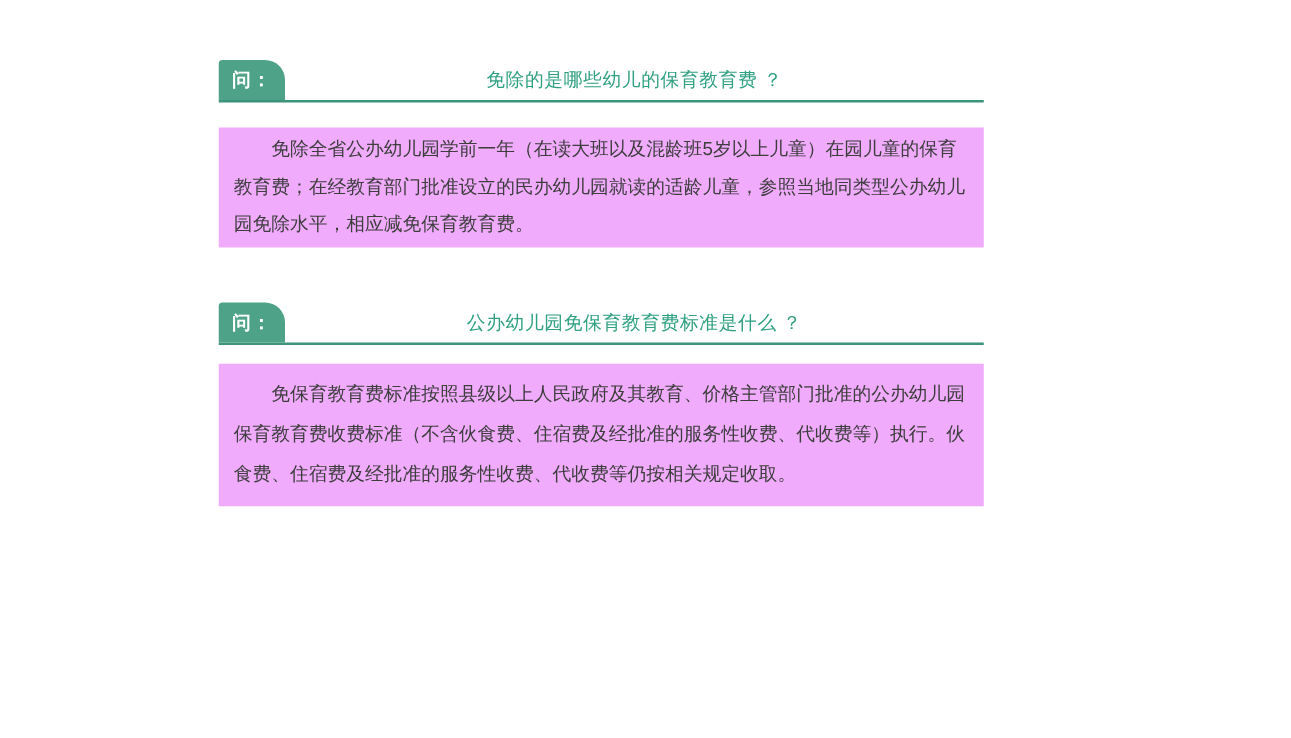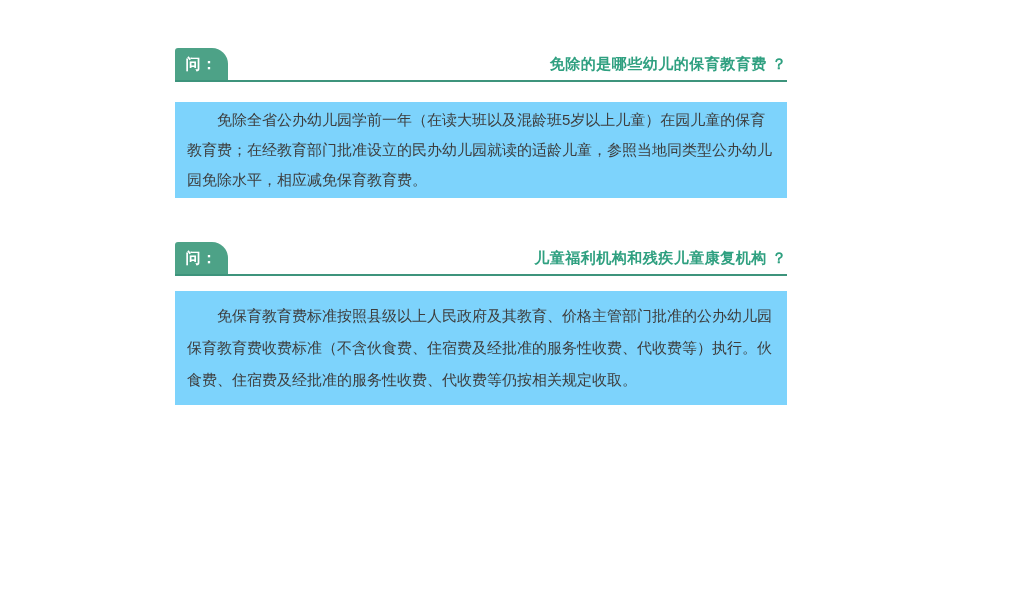--- a/index.html
+++ b/index.html
@@ -37,30 +37,30 @@
     font-size: 15px;
     font-weight: bold;
     display: flex;
     align-items: center;
     justify-content: center;
     letter-spacing: 1px;
   }
   .qa-title {
     flex: 1;
     align-self: center;
-    text-align: right;
+    text-align: center;
     margin: 0;
     font-size: 15px;
-    font-weight: bold;
+    font-weight: normal;
     color: #2fa080;
     letter-spacing: 0.5px;
   }
 
   .answer-box {
-    background: #7dd3fc;
+    background: #f0abfc;
     margin-top: 20px;
     padding: 3px 12px;
     font-size: 15px;
     line-height: 30px;
     color: #3d3d3d;
   }
   .answer-box p {
     margin: 0;
     text-indent: 2em;
   }
@@ -82,20 +82,20 @@
       <h2 class="qa-title">免除的是哪些幼儿的保育教育费 ？</h2>
     </header>
     <div class="answer-box">
       <p>免除全省公办幼儿园学前一年（在读大班以及混龄班5岁以上儿童）在园儿童的保育教育费；在经教育部门批准设立的民办幼儿园就读的适龄儿童，参照当地同类型公办幼儿园免除水平，相应减免保育教育费。</p>
     </div>
   </section>
 
   <section class="qa-section sec2">
     <header class="qa-header">
       <div class="qa-tab">问：</div>
-      <h2 class="qa-title">儿童福利机构和残疾儿童康复机构 ？</h2>
+      <h2 class="qa-title">公办幼儿园免保育教育费标准是什么 ？</h2>
     </header>
     <div class="answer-box">
       <p>免保育教育费标准按照县级以上人民政府及其教育、价格主管部门批准的公办幼儿园保育教育费收费标准（不含伙食费、住宿费及经批准的服务性收费、代收费等）执行。伙食费、住宿费及经批准的服务性收费、代收费等仍按相关规定收取。</p>
     </div>
   </section>
 
 </div>
 
 </body></html>

